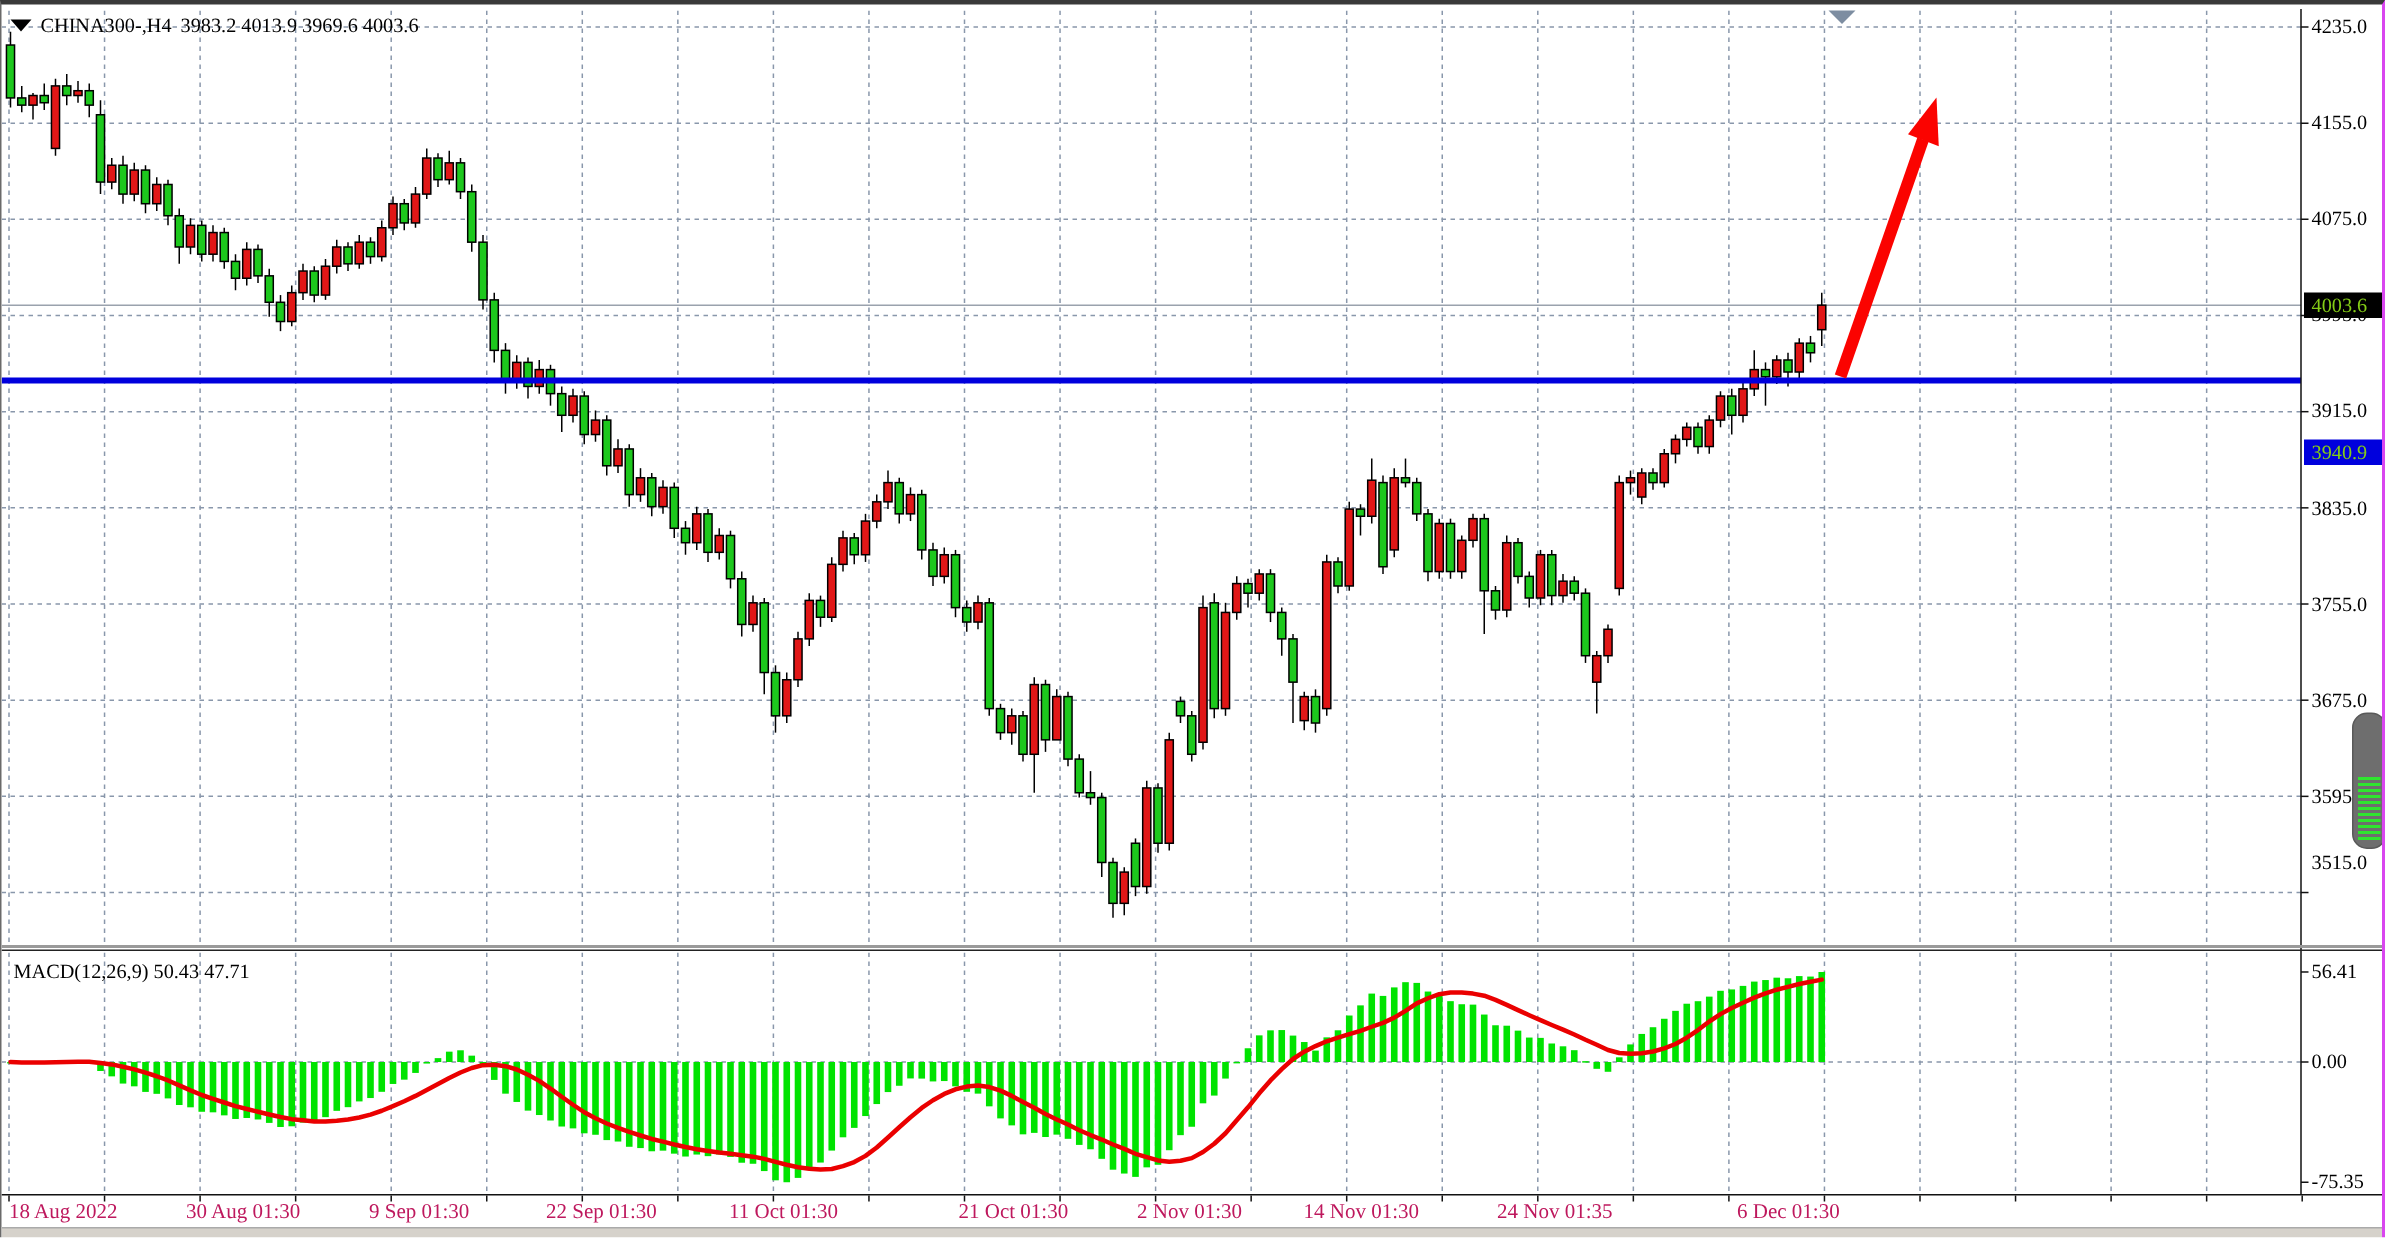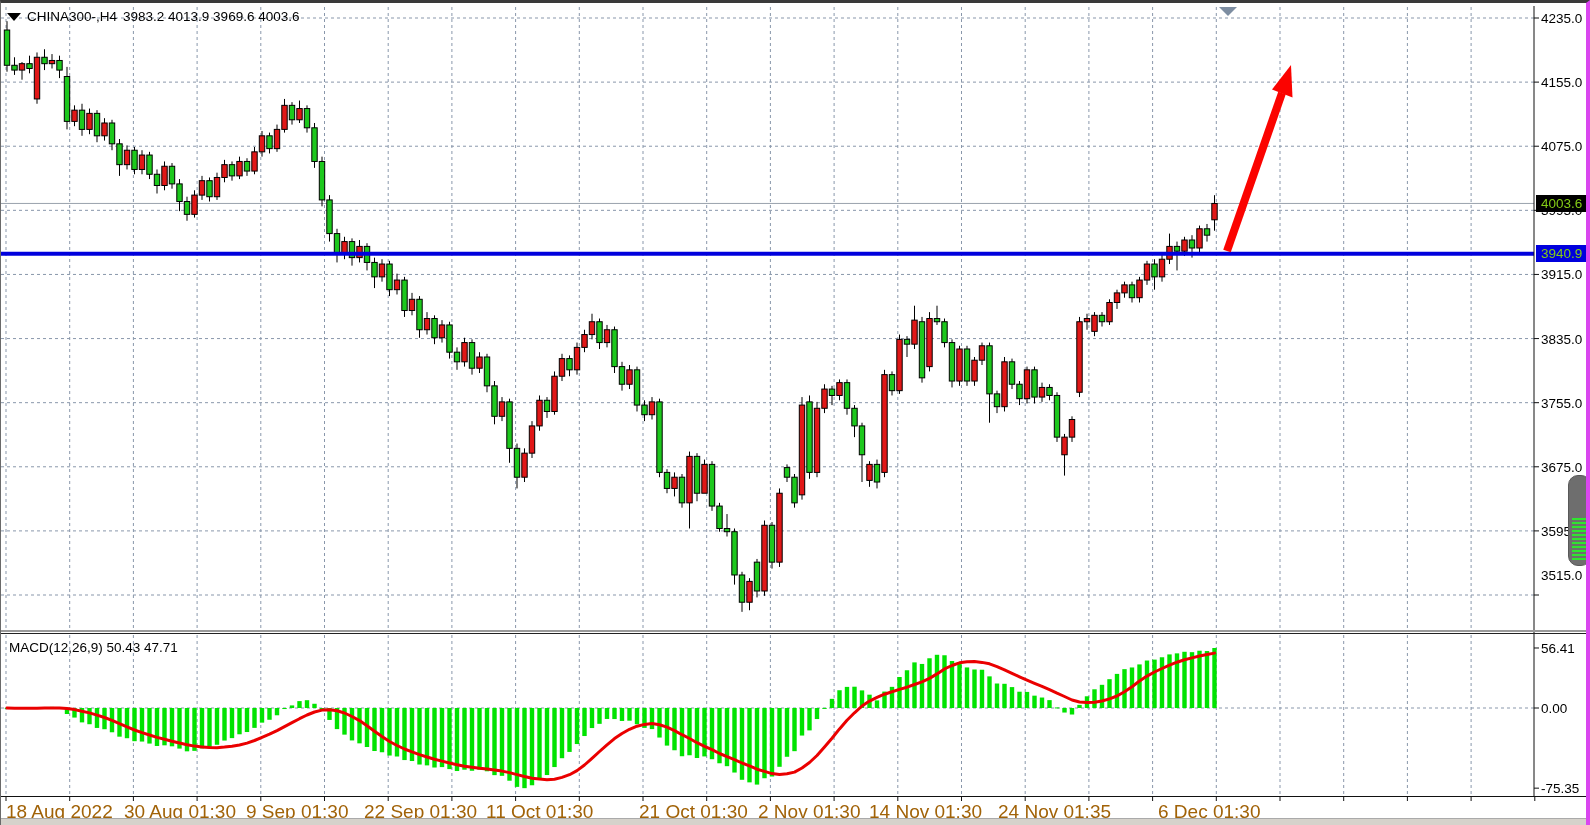--- a/index.html
+++ b/index.html
@@ -1,36 +1,36 @@
 <!DOCTYPE html>
 <html><head>
 <meta charset="utf-8">
 <style>
   html,body{margin:0;padding:0;background:#ffffff;}
   #window{
     position:relative; width:1590px; height:825px; overflow:hidden;
-    background:#ffffff; font-family:Liberation Sans, sans-serif;
+    background:#ffffff; font-family:Liberation Serif, serif;
     border-top:3px solid #3a3a3a; border-left:1px solid #6a6a6a;
-    border-right:4px solid #d946ef; box-sizing:border-box;
+    border-right:2px solid #d946ef; box-sizing:border-box;
   }
   #chart-svg{position:absolute; left:0; top:0;}
   .hdr{
     position:absolute; left:6px; top:6px; display:flex; align-items:center; gap:6px;
     font-size:13.5px; color:#000; z-index:5;
   }
   .tri-down{width:0;height:0;border-left:7px solid transparent;border-right:7px solid transparent;border-top:8px solid #000;}
   .macd-lbl{position:absolute; left:8px; top:637px; font-size:13.5px; color:#000; z-index:5;}
   .axis-lbl{position:absolute; left:1540px; font-size:13.5px; color:#000; white-space:nowrap; transform:translateY(-50%); z-index:3;}
-  .time-lbl{position:absolute; top:798px; font-size:19px; color:#a16207; white-space:nowrap; z-index:3;}
+  .time-lbl{position:absolute; top:798px; font-size:14px; color:#be185d; white-space:nowrap; z-index:3;}
   .badge{
     position:absolute; left:1535px; width:55px; height:17px; line-height:17px;
     color:#84cc16; font-size:13.5px; padding-left:5px; box-sizing:border-box; z-index:6;
   }
   #badge-price{background:#000000;}
-  #badge-hline{background:#0000dd;}
+  #badge-hline{background:#0000dd;margin-top:48px;}
   #scroll-thumb{
     position:absolute; left:1567px; top:472px; width:21px; height:89px;
     background:#6e6e6e; border-radius:10px; border:1px solid #595959; z-index:8; overflow:hidden;
   }
   #scroll-thumb .stripes{position:absolute; left:3px; right:3px; top:42px; bottom:4px;
     background:repeating-linear-gradient(to bottom,#2fe52f 0px,#2fe52f 2px,#6e6e6e 2px,#6e6e6e 4px);}
   .sep1{position:absolute; left:0; top:627px; width:1590px; height:2px; background:#9a9a9a; z-index:4;}
   .sep2{position:absolute; left:0; top:630px; width:1590px; height:1px; background:#222; z-index:4;}
   .axline{position:absolute; left:0; top:793px; width:1590px; height:1px; background:#111; z-index:4;}
   .bottom-strip{position:absolute; left:0; top:815px; width:1590px; height:10px; background:#d6d2cb; border-top:1px solid #aaa; z-index:4;}

